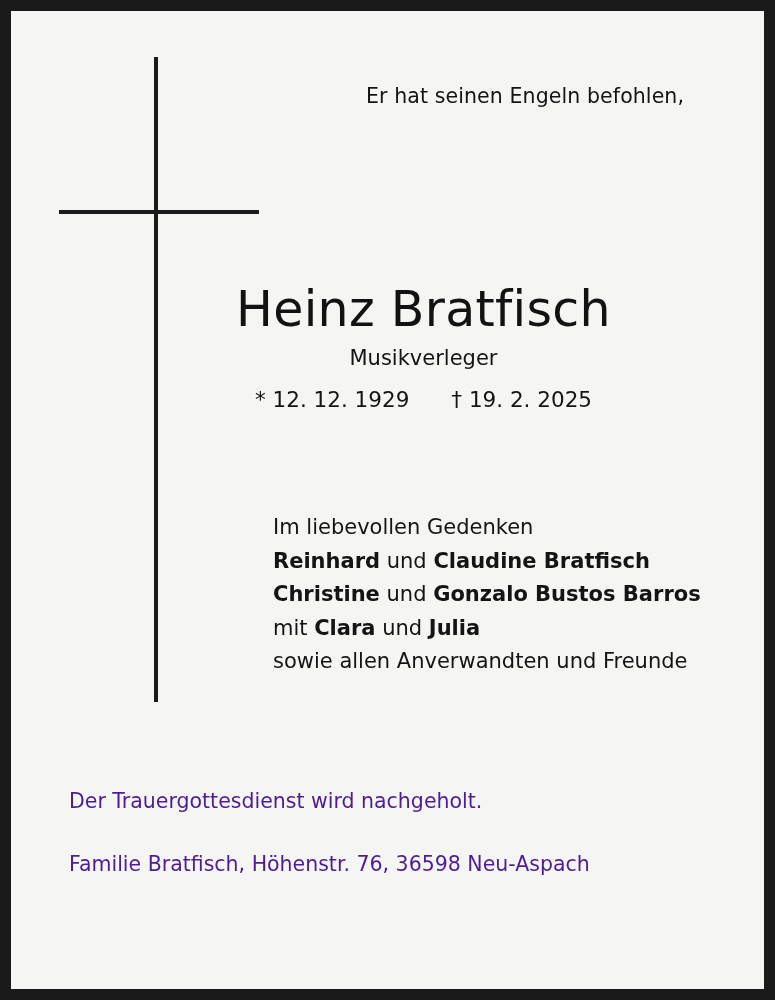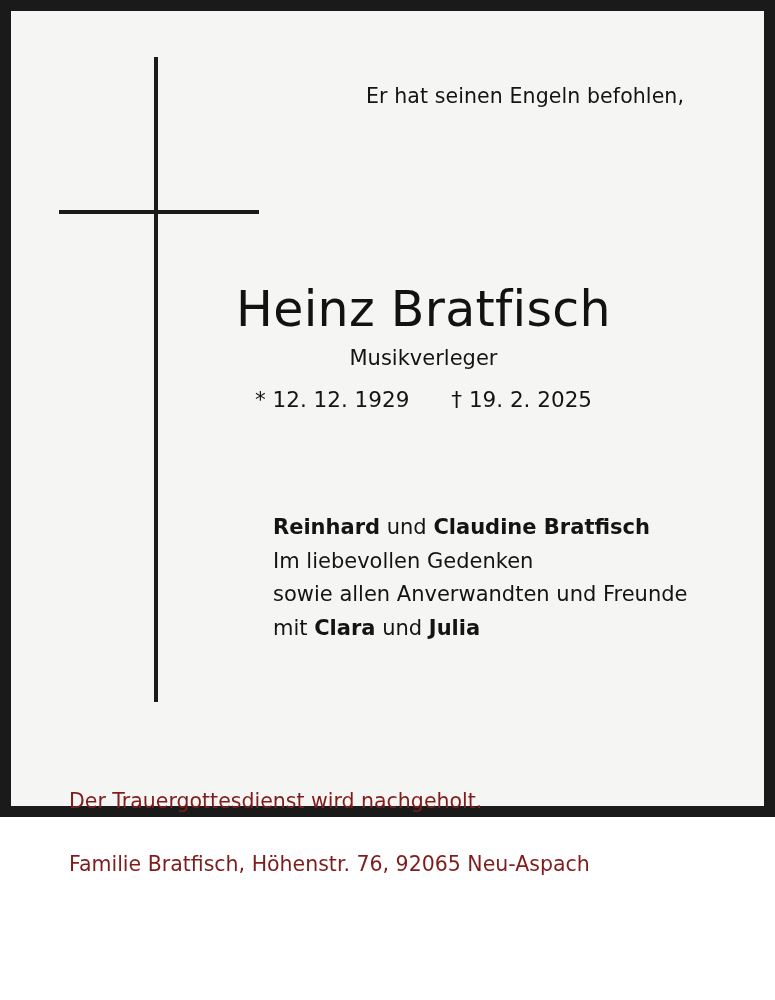--- a/index.html
+++ b/index.html
@@ -11,21 +11,21 @@
     width: 775px;
     height: 1000px;
     font-family: "DejaVu Sans", sans-serif;
     color: #111111;
     overflow: hidden;
   }
 
   .obituary {
     position: relative;
     width: 775px;
-    height: 817px;
+    height: 1000px;
     box-sizing: border-box;
     border: 11px solid #1a1a1a;
     background: #f5f5f3;
   }
 
   .inner {
     position: relative;
     width: 100%;
     height: 100%;
     background: #f5f5f3;
@@ -122,21 +122,21 @@
   }
 
   
   .footer {
     position: absolute;
     left: 58px;
     top: 775px;
     width: 680px;
     font-size: 20.5px;
     line-height: 31.5px;
-    color: #7f1d1d;
+    color: #4c1d95;
   }
   .footer .gap {
     height: 31px;
   }
   .footer div {
     white-space: nowrap;
   }
 </style>
 </head>
 <body>
@@ -155,26 +155,27 @@
 
     <div class="name-block">
       <div class="deceased-name">Heinz Bratfisch</div>
       <div class="profession">Musikverleger</div>
       <div class="dates">
         <span class="birth">* 12. 12. 1929</span><span class="death">† 19. 2. 2025</span>
       </div>
     </div>
 
     <div class="mourners">
+      <div>Im liebevollen Gedenken</div>
       <div><b>Reinhard</b><span> und </span><b>Claudine Bratfisch</b></div>
-      <div>Im liebevollen Gedenken</div>
+      <div><b>Christine</b><span> und </span><b>Gonzalo Bustos Barros</b></div>
+      <div><span>mit </span><b>Clara</b><span> und </span><b>Julia</b></div>
       <div>sowie allen Anverwandten und Freunde</div>
-      <div><span>mit </span><b>Clara</b><span> und </span><b>Julia</b></div>
     </div>
 
     <div class="footer">
       <div>Der Trauergottesdienst wird nachgeholt.</div>
       <div class="gap"></div>
-      <div>Familie Bratfisch, Höhenstr. 76, 92065 Neu-Aspach</div>
+      <div>Familie Bratfisch, Höhenstr. 76, 36598 Neu-Aspach</div>
     </div>
 
   </div>
 </div>
 
 </body></html>

